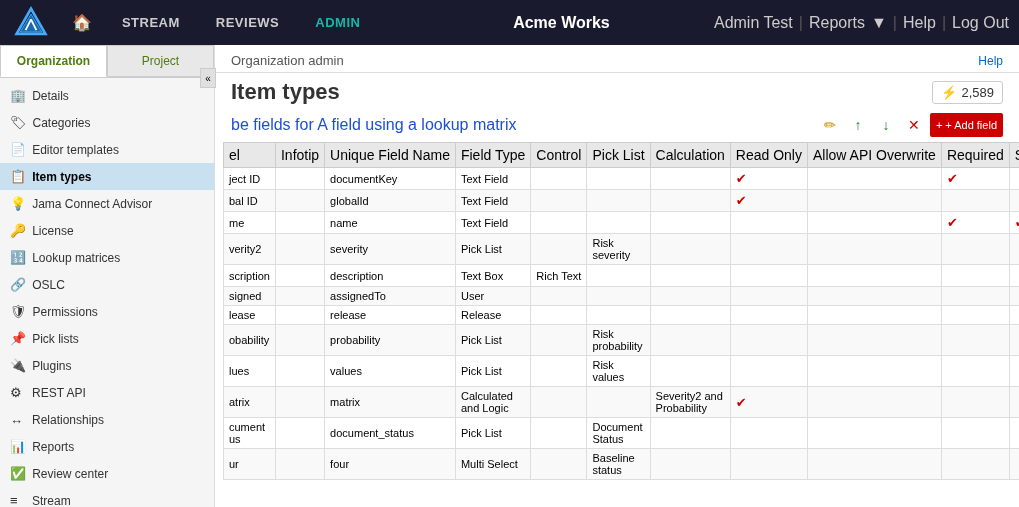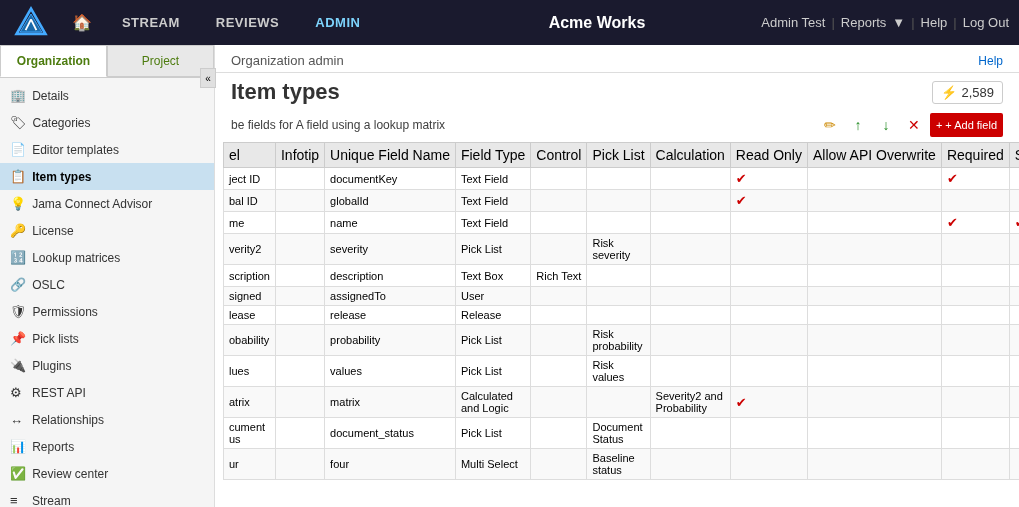--- a/index.html
+++ b/index.html
@@ -26,39 +26,39 @@
     .top-nav .nav-item {
       color: #ccc;
       padding: 0 18px;
       height: 45px;
       display: flex; align-items: center;
       font-size: 13px;
       font-weight: bold;
       cursor: pointer;
       letter-spacing: 0.5px;
     }
-    .top-nav .nav-item.active { color: #7dd3fc; }
+    .top-nav .nav-item.active { color: #14b8a6; }
     .top-nav .home-icon {
       padding: 0 12px;
       height: 45px;
       display: flex; align-items: center;
       cursor: pointer;
       font-size: 16px;
     }
     .top-nav .app-title {
       color: #fff;
       font-size: 16px;
       font-weight: bold;
       margin: 0 auto;
       text-align: center;
       flex: 1;
     }
     .top-nav .user-area {
       display: flex; align-items: center; gap: 6px;
-      font-size: 13px; color: #ccc;
+      font-size: 16px; color: #ccc;
     }
     .top-nav .user-area span { cursor: pointer; }
     .top-nav .separator { color: #555; }
 
     
     .main-layout {
       display: flex;
       height: calc(507px - 45px);
     }
 
@@ -145,21 +145,21 @@
     .count-badge {
       display: flex; align-items: center; gap: 4px;
       border: 1px solid #ccc; padding: 3px 8px;
       border-radius: 3px; font-size: 13px; color: #333;
     }
 
     .subtitle-row {
       display: flex; align-items: center; justify-content: space-between;
       padding: 2px 16px 4px;
     }
-    .subtitle-text { font-size: 12px; color: #404040; }
+    .subtitle-text { font-size: 16px; color: #1d4ed8; }
     .toolbar { display: flex; align-items: center; gap: 4px; }
     .toolbar-btn {
       width: 24px; height: 24px;
       display: flex; align-items: center; justify-content: center;
       border: none; background: transparent; cursor: pointer;
       font-size: 14px;
     }
     .toolbar-btn.edit { color: #cc8800; }
     .toolbar-btn.up { color: #228b22; }
     .toolbar-btn.down { color: #228b22; }

